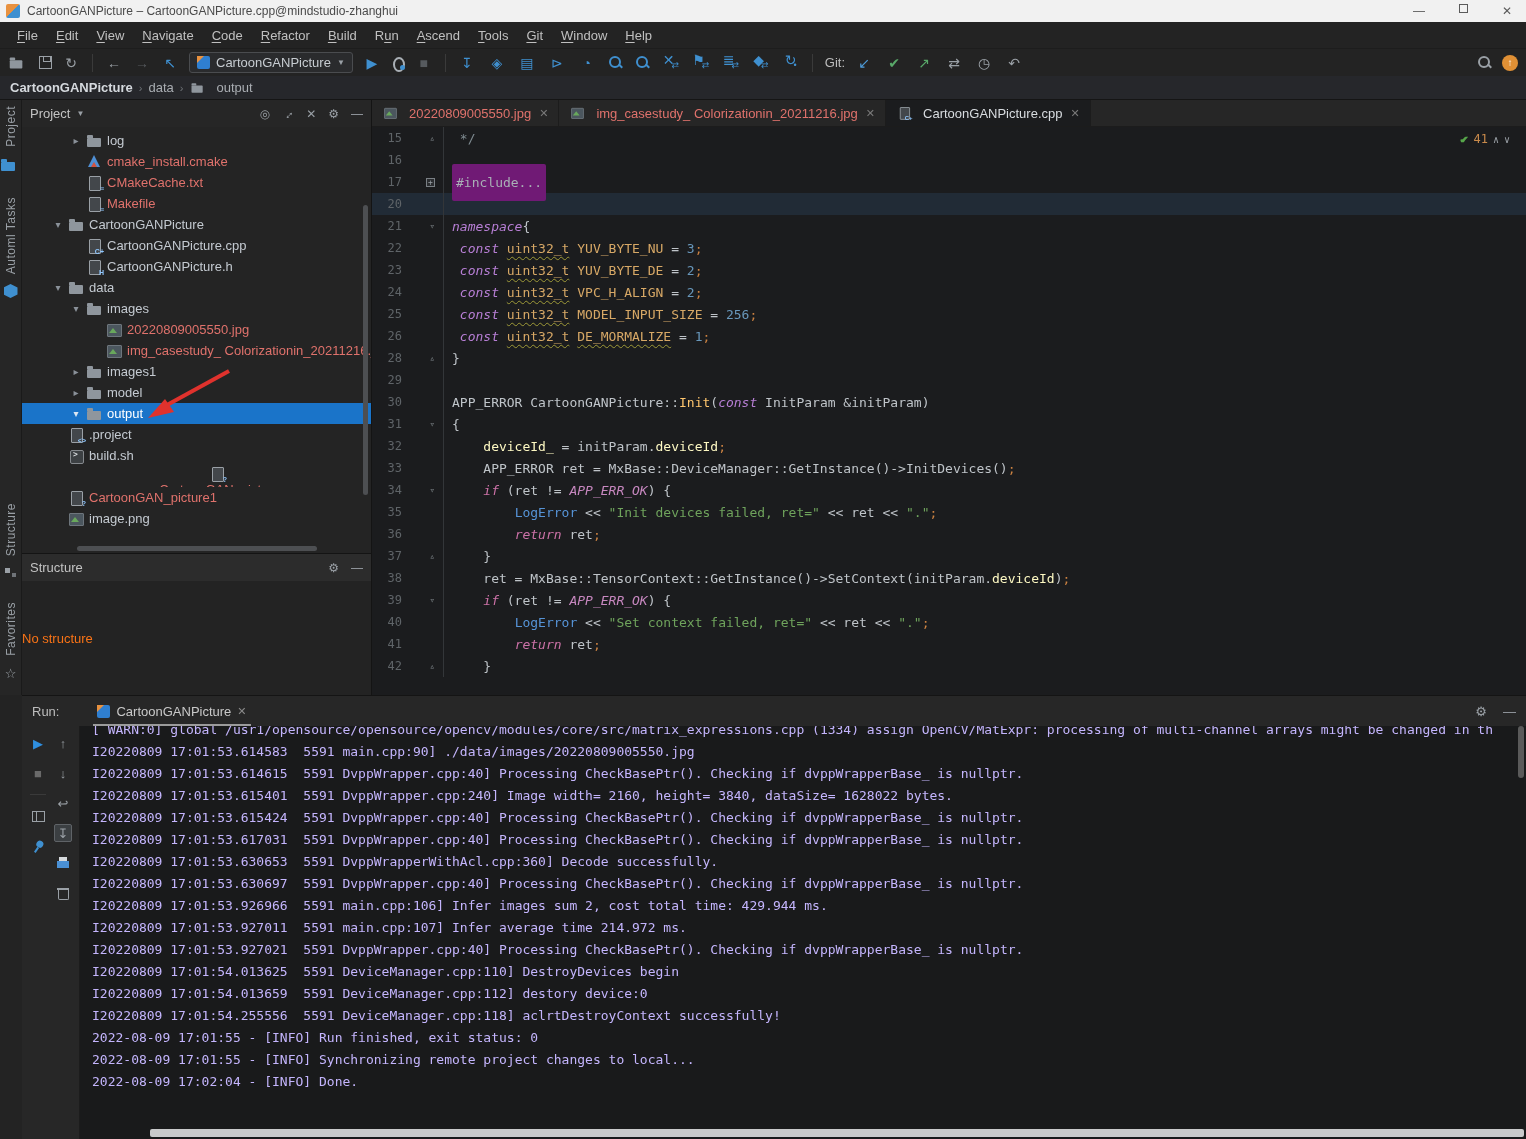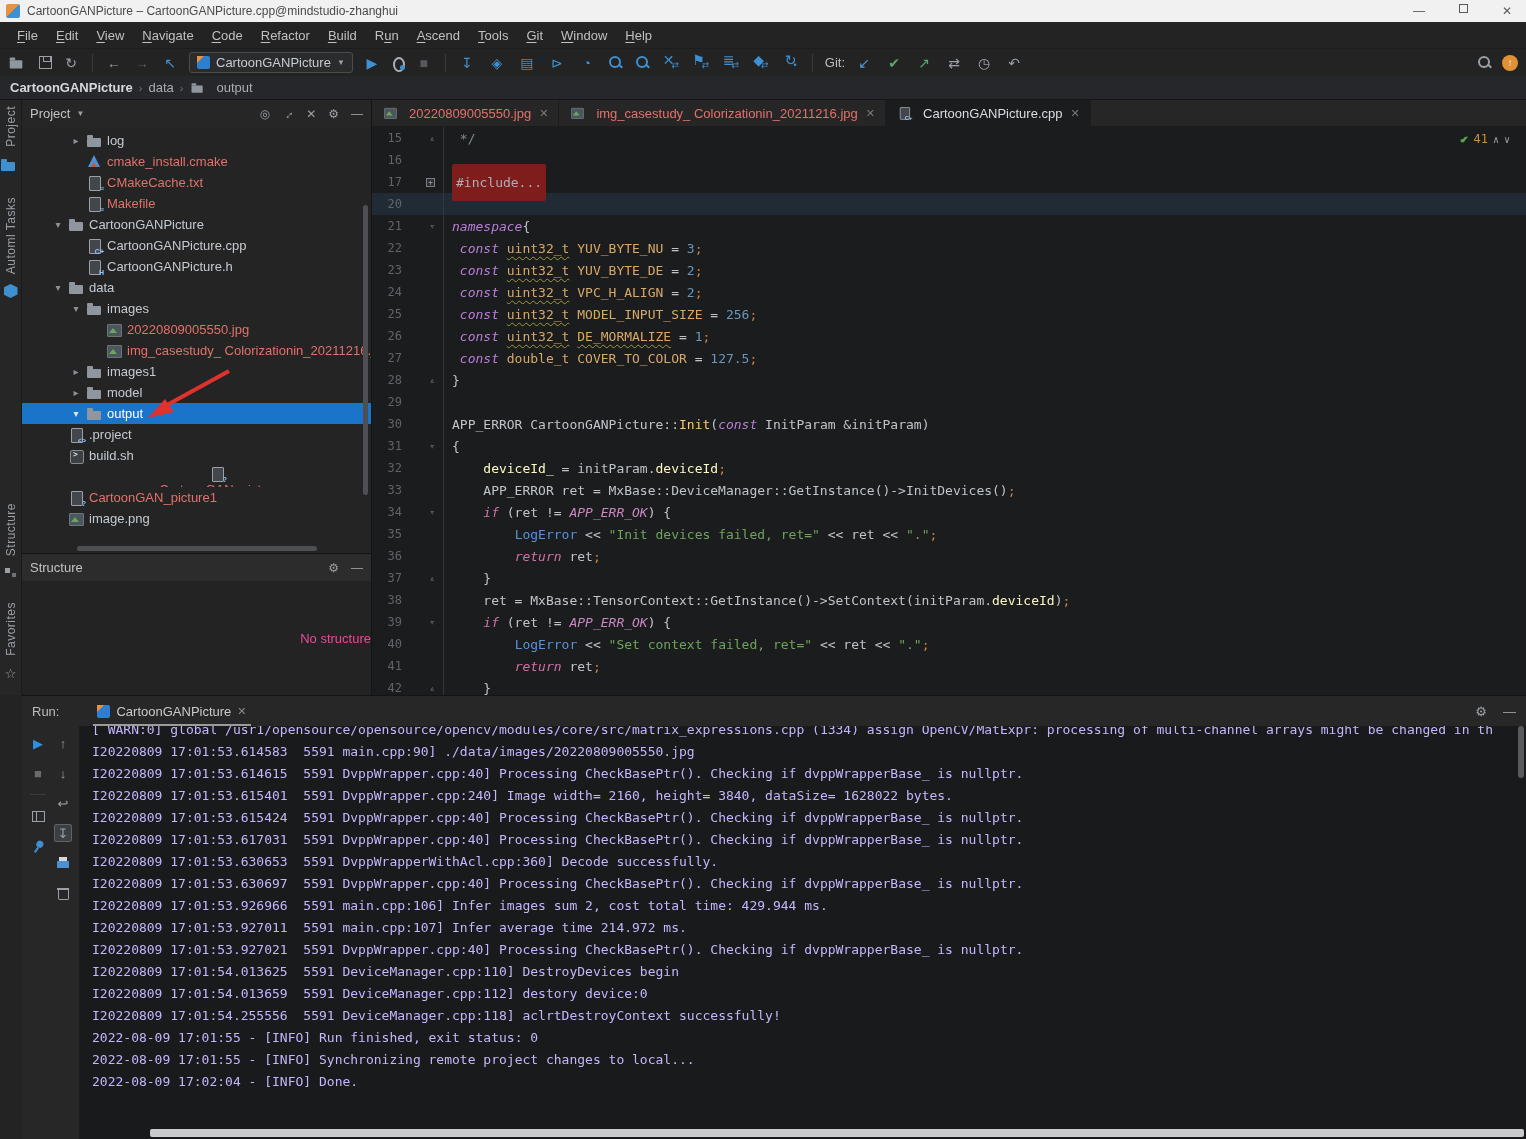--- a/index.html
+++ b/index.html
@@ -79,21 +79,21 @@
   .ic-doc::after{content:attr(data-letter);position:absolute;right:-1px;bottom:-1px;font:bold 7px "Liberation Sans",sans-serif;color:#8fc7ff;background:transparent;}
   .ic-img::before{content:"";position:absolute;left:1px;top:2px;width:13px;height:11px;background:#4b565e;border:1px solid #6d757c;border-radius:1px;}
   .ic-img::after{content:"";position:absolute;left:3px;top:6px;border-left:4px solid transparent;border-right:4px solid transparent;border-bottom:5px solid #69a85c;}
   .ic-cmake::before{content:"";position:absolute;left:2px;top:1px;border-left:6px solid transparent;border-right:6px solid transparent;border-bottom:12px solid #4f8fd4;}
   .ic-cmake::after{content:"";position:absolute;left:5px;top:8px;border-left:3px solid transparent;border-right:3px solid transparent;border-bottom:5px solid #d0533f;}
   .ic-sh::before{content:"";position:absolute;left:2px;top:2px;width:12px;height:12px;background:#3c4043;border:1px solid #85898d;border-radius:2px;}
   .ic-sh::after{content:">";position:absolute;left:5px;top:2px;font:bold 8px "DejaVu Sans Mono",monospace;color:#d6d9dc;}
   .vscroll{position:absolute;right:3px;top:78px;width:5px;height:290px;background:#4d4f52;border-radius:3px;}
   .hscroll{position:absolute;left:55px;bottom:2px;width:240px;height:5px;background:#4d4f52;border-radius:3px;}
   .structure-panel{border-top:1px solid #141414;display:flex;flex-direction:column;flex:1;}
-  .struct-body{flex:1;background:#232323;display:flex;align-items:center;justify-content:flex-end;font-size:13px;color:#ec4899;}
+  .struct-body{flex:1;background:#232323;display:flex;align-items:center;justify-content:flex-start;font-size:13px;color:#f97316;}
 
   
   .editor{flex:1;display:flex;flex-direction:column;min-width:0;}
   .tabbar{height:27px;background:#262626;display:flex;align-items:stretch;border-bottom:1px solid #1c1c1c;flex:none;}
   .etab{display:flex;align-items:center;gap:6px;padding:0 10px;font-size:13px;color:#e0726c;border-right:1px solid #1c1c1c;cursor:default;}
   .etab.active{background:#1b1c1e;color:#d8dce0;}
   .etab .x{color:#7a7a7a;font-size:11px;margin-left:2px;}
   .edbody{flex:1;position:relative;background:#1b1c1e;overflow:hidden;font-family:"DejaVu Sans Mono",monospace;font-size:13px;}
   .erow{height:22px;display:flex;align-items:center;white-space:pre;}
   .erow.cur{background:#212b36;}
@@ -103,21 +103,21 @@
   .codec{padding-left:8px;}
   .tk-p{color:#bfc4c9;} .tk-c{color:#7f8b91;}
   .tk-k{color:#b87fd6;font-style:italic;}
   .tk-e{color:#cd72a8;font-style:italic;}
   .tk-E{color:#c888c0;font-style:italic;}
   .tk-ty,.tk-id{color:#d7a866;}
   .w{text-decoration:underline;text-decoration-style:wavy;text-decoration-color:#9e9a38;text-decoration-thickness:1px;text-underline-offset:3px;}
   .tk-n{color:#6897bb;} .tk-s{color:#cc8242;}
   .tk-f{color:#ffc66d;} .tk-fl{color:#fef9c3;}
   .tk-lg{color:#5693d6;margin-top:32px;} .tk-st{color:#6fa35c;}
-  .tk-F{background:#7f1d1d;color:#a9b0b6;padding:11px 4px;border-radius:2px;}
+  .tk-F{background:#701a75;color:#a9b0b6;padding:11px 4px;border-radius:2px;}
   .inspections{position:absolute;top:5px;right:16px;display:flex;align-items:center;gap:5px;font-size:12px;z-index:3;background:transparent;}
   .insp-check{color:#57a64a;letter-spacing:-6px;padding-right:6px;}
   .insp-num{color:#c98a4b;}
   .insp-ch{color:#9aa0a6;font-size:10px;}
 
   
   .runpanel{height:444px;border-top:1px solid #141414;display:flex;flex-direction:column;background:#272727;margin-left:22px;position:relative;}
   .run-head{height:30px;display:flex;align-items:center;padding:0 10px;font-size:13px;color:#bdbdbd;flex:none;position:relative;}
   .run-tab{display:flex;align-items:center;gap:6px;margin-left:34px;height:100%;position:relative;color:#c9c9c9;padding:0 4px;}
   .run-tab::after{content:"";position:absolute;left:0;right:0;bottom:0;height:2px;background:#9b9b9b;}
@@ -388,21 +388,20 @@
       <div class="erow"><span class="ln">15</span><span class="foldc">▵</span><span class="codec"><span class="tk-c"> */</span></span></div>
           <div class="erow"><span class="ln">16</span><span class="foldc"></span><span class="codec"></span></div>
           <div class="erow"><span class="ln">17</span><span class="foldc"><span class="fold-plus">+</span></span><span class="codec"><span class="tk-F">#include...</span></span></div>
           <div class="erow cur"><span class="ln">20</span><span class="foldc"></span><span class="codec"></span></div>
           <div class="erow"><span class="ln">21</span><span class="foldc">▿</span><span class="codec"><span class="tk-k">namespace</span><span class="tk-p">{</span></span></div>
           <div class="erow"><span class="ln">22</span><span class="foldc"></span><span class="codec"><span class="tk-p"> </span><span class="tk-k">const</span><span class="tk-p"> </span><span class="tk-ty w">uint32_t</span><span class="tk-p"> </span><span class="tk-id">YUV_BYTE_NU</span><span class="tk-p"> = </span><span class="tk-n">3</span><span class="tk-s">;</span></span></div>
           <div class="erow"><span class="ln">23</span><span class="foldc"></span><span class="codec"><span class="tk-p"> </span><span class="tk-k">const</span><span class="tk-p"> </span><span class="tk-ty w">uint32_t</span><span class="tk-p"> </span><span class="tk-id">YUV_BYTE_DE</span><span class="tk-p"> = </span><span class="tk-n">2</span><span class="tk-s">;</span></span></div>
           <div class="erow"><span class="ln">24</span><span class="foldc"></span><span class="codec"><span class="tk-p"> </span><span class="tk-k">const</span><span class="tk-p"> </span><span class="tk-ty w">uint32_t</span><span class="tk-p"> </span><span class="tk-id">VPC_H_ALIGN</span><span class="tk-p"> = </span><span class="tk-n">2</span><span class="tk-s">;</span></span></div>
           <div class="erow"><span class="ln">25</span><span class="foldc"></span><span class="codec"><span class="tk-p"> </span><span class="tk-k">const</span><span class="tk-p"> </span><span class="tk-ty w">uint32_t</span><span class="tk-p"> </span><span class="tk-id">MODEL_INPUT_SIZE</span><span class="tk-p"> = </span><span class="tk-n">256</span><span class="tk-s">;</span></span></div>
           <div class="erow"><span class="ln">26</span><span class="foldc"></span><span class="codec"><span class="tk-p"> </span><span class="tk-k">const</span><span class="tk-p"> </span><span class="tk-ty w">uint32_t</span><span class="tk-p"> </span><span class="tk-id w">DE_MORMALIZE</span><span class="tk-p"> = </span><span class="tk-n">1</span><span class="tk-s">;</span></span></div>
-          <div class="erow"><span class="ln">27</span><span class="foldc"></span><span class="codec"><span class="tk-p"> </span><span class="tk-k">const</span><span class="tk-p"> </span><span class="tk-ty">double_t</span><span class="tk-p"> </span><span class="tk-id">COVER_TO_COLOR</span><span class="tk-p"> = </span><span class="tk-n">127.5</span><span class="tk-s">;</span></span></div>
           <div class="erow"><span class="ln">28</span><span class="foldc">▵</span><span class="codec"><span class="tk-p">}</span></span></div>
           <div class="erow"><span class="ln">29</span><span class="foldc"></span><span class="codec"></span></div>
           <div class="erow"><span class="ln">30</span><span class="foldc"></span><span class="codec"><span class="tk-p">APP_ERROR CartoonGANPicture::</span><span class="tk-f">Init</span><span class="tk-p">(</span><span class="tk-k">const</span><span class="tk-p"> InitParam &amp;initParam)</span></span></div>
           <div class="erow"><span class="ln">31</span><span class="foldc">▿</span><span class="codec"><span class="tk-p">{</span></span></div>
           <div class="erow"><span class="ln">32</span><span class="foldc"></span><span class="codec"><span class="tk-p">    </span><span class="tk-fl">deviceId_</span><span class="tk-p"> = initParam.</span><span class="tk-fl">deviceId</span><span class="tk-s">;</span></span></div>
           <div class="erow"><span class="ln">33</span><span class="foldc"></span><span class="codec"><span class="tk-p">    APP_ERROR ret = MxBase::DeviceManager::GetInstance()-&gt;InitDevices()</span><span class="tk-s">;</span></span></div>
           <div class="erow"><span class="ln">34</span><span class="foldc">▿</span><span class="codec"><span class="tk-p">    </span><span class="tk-e">if</span><span class="tk-p"> (ret != </span><span class="tk-E">APP_ERR_OK</span><span class="tk-p">) {</span></span></div>
           <div class="erow"><span class="ln">35</span><span class="foldc"></span><span class="codec"><span class="tk-p">        </span><span class="tk-lg">LogError</span><span class="tk-p"> &lt;&lt; </span><span class="tk-st">"Init devices failed, ret="</span><span class="tk-p"> &lt;&lt; ret &lt;&lt; </span><span class="tk-st">"."</span><span class="tk-s">;</span></span></div>
           <div class="erow"><span class="ln">36</span><span class="foldc"></span><span class="codec"><span class="tk-p">        </span><span class="tk-e">return</span><span class="tk-p"> ret</span><span class="tk-s">;</span></span></div>
           <div class="erow"><span class="ln">37</span><span class="foldc">▵</span><span class="codec"><span class="tk-p">    }</span></span></div>

